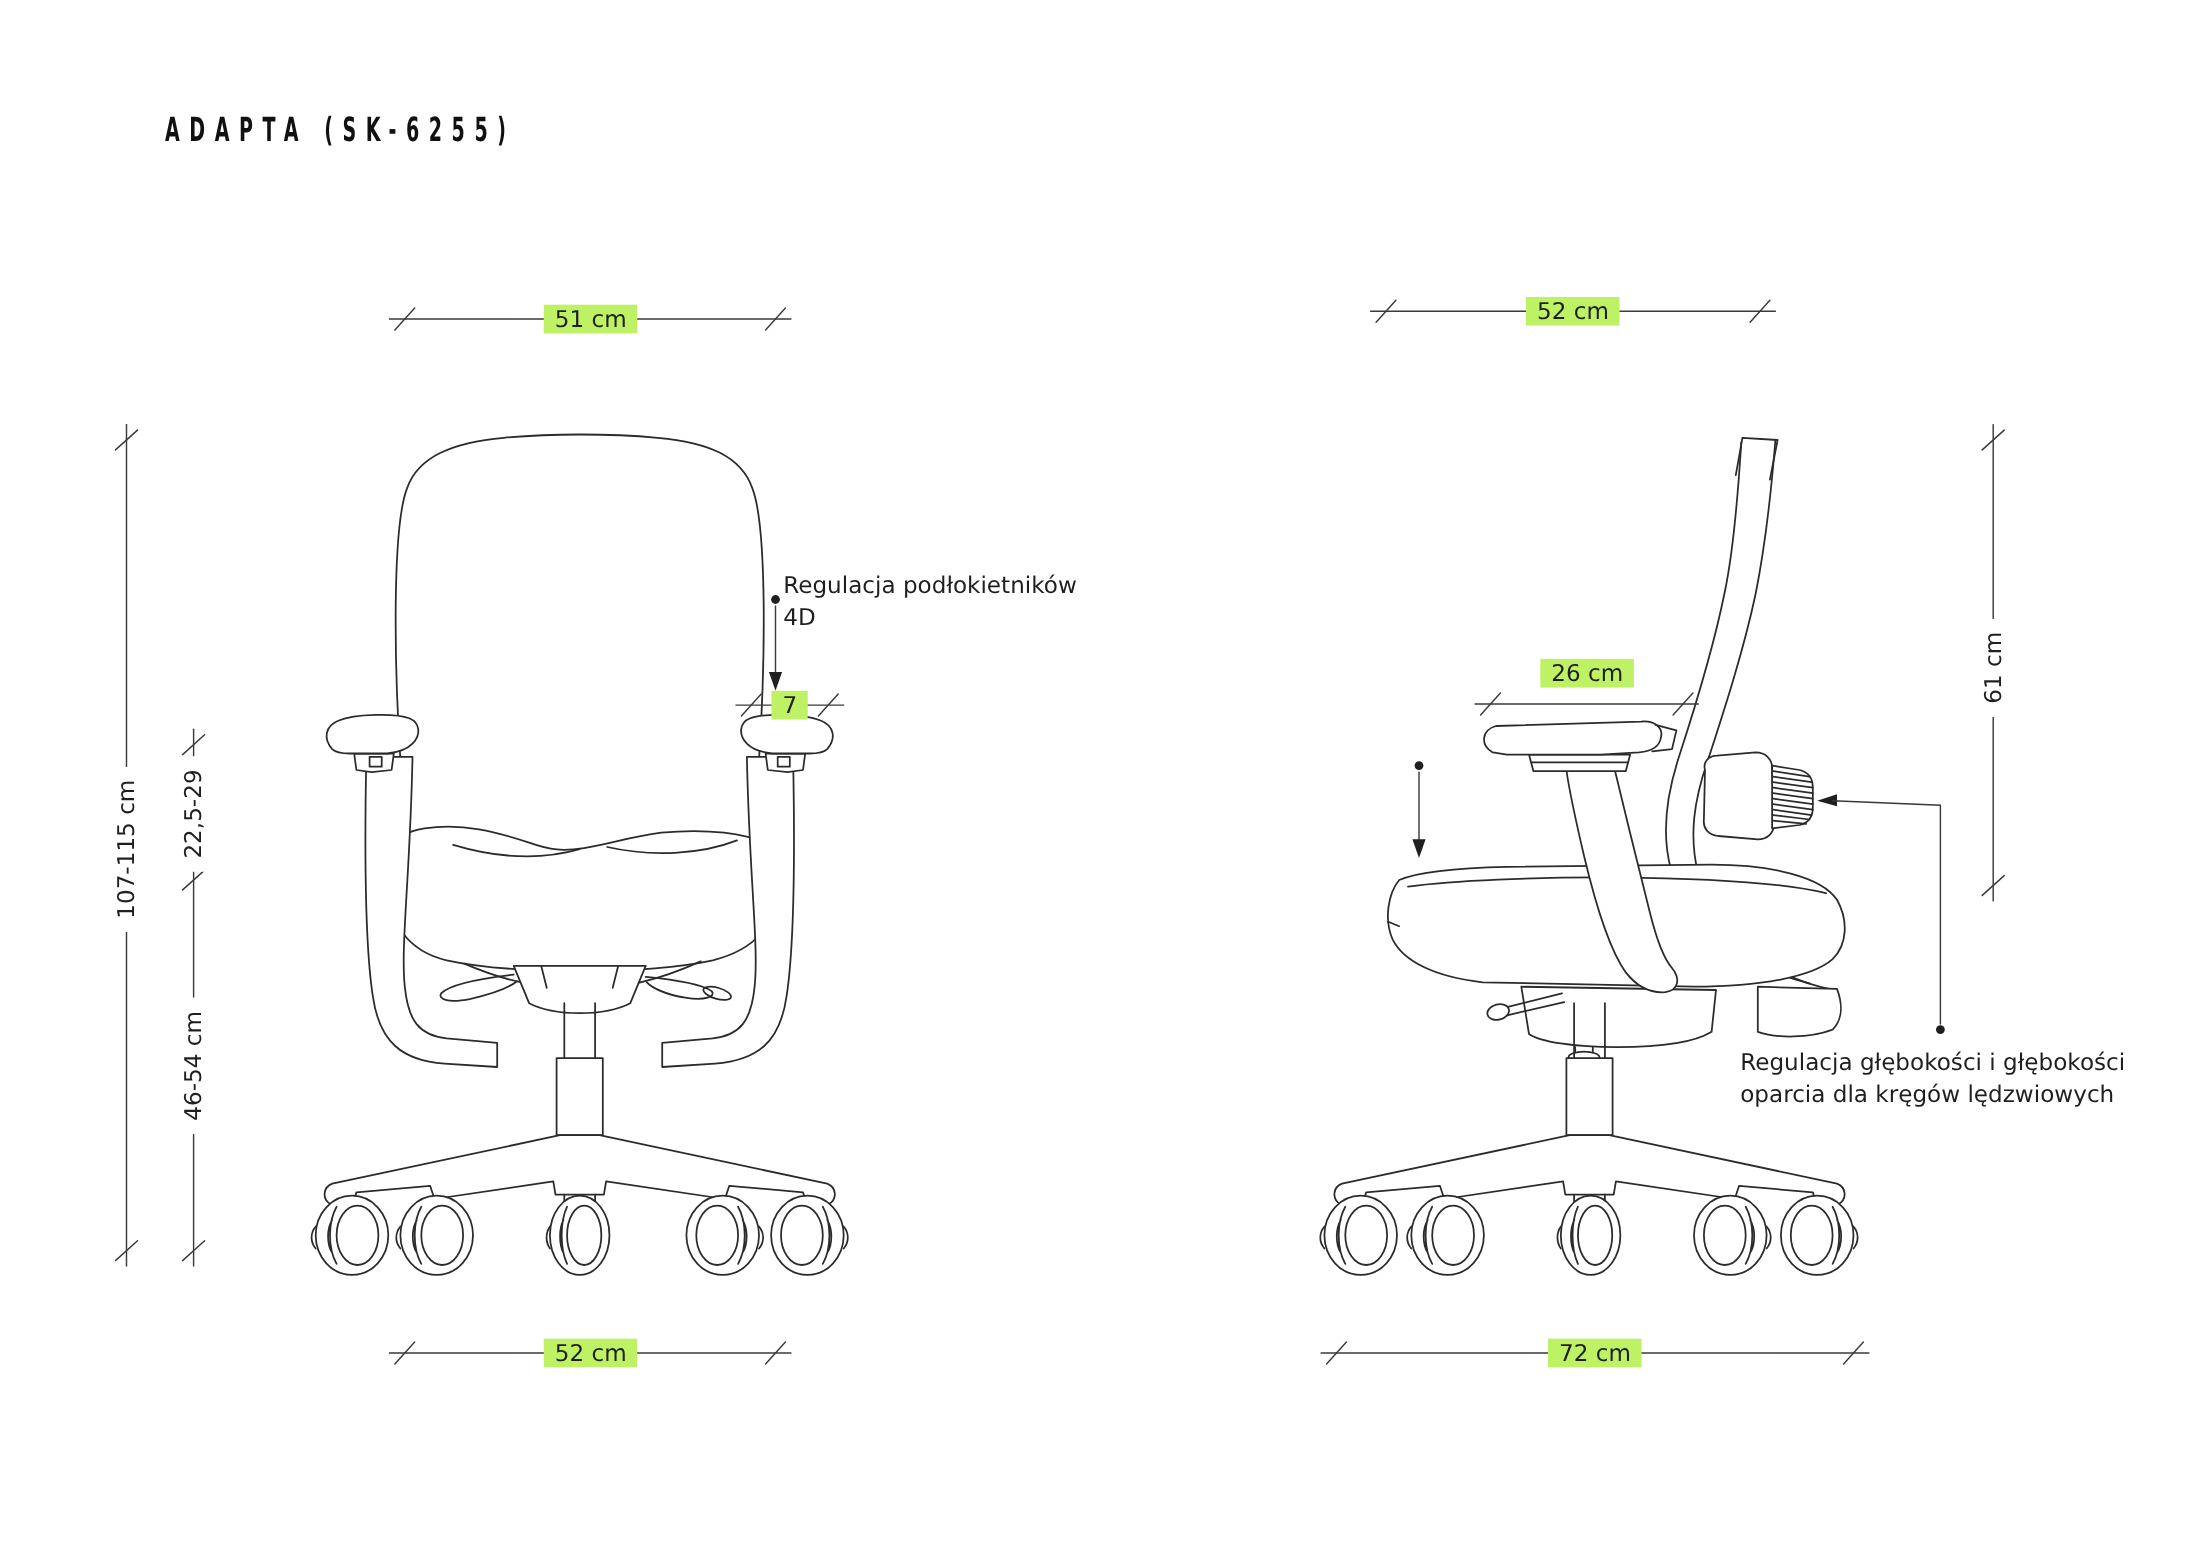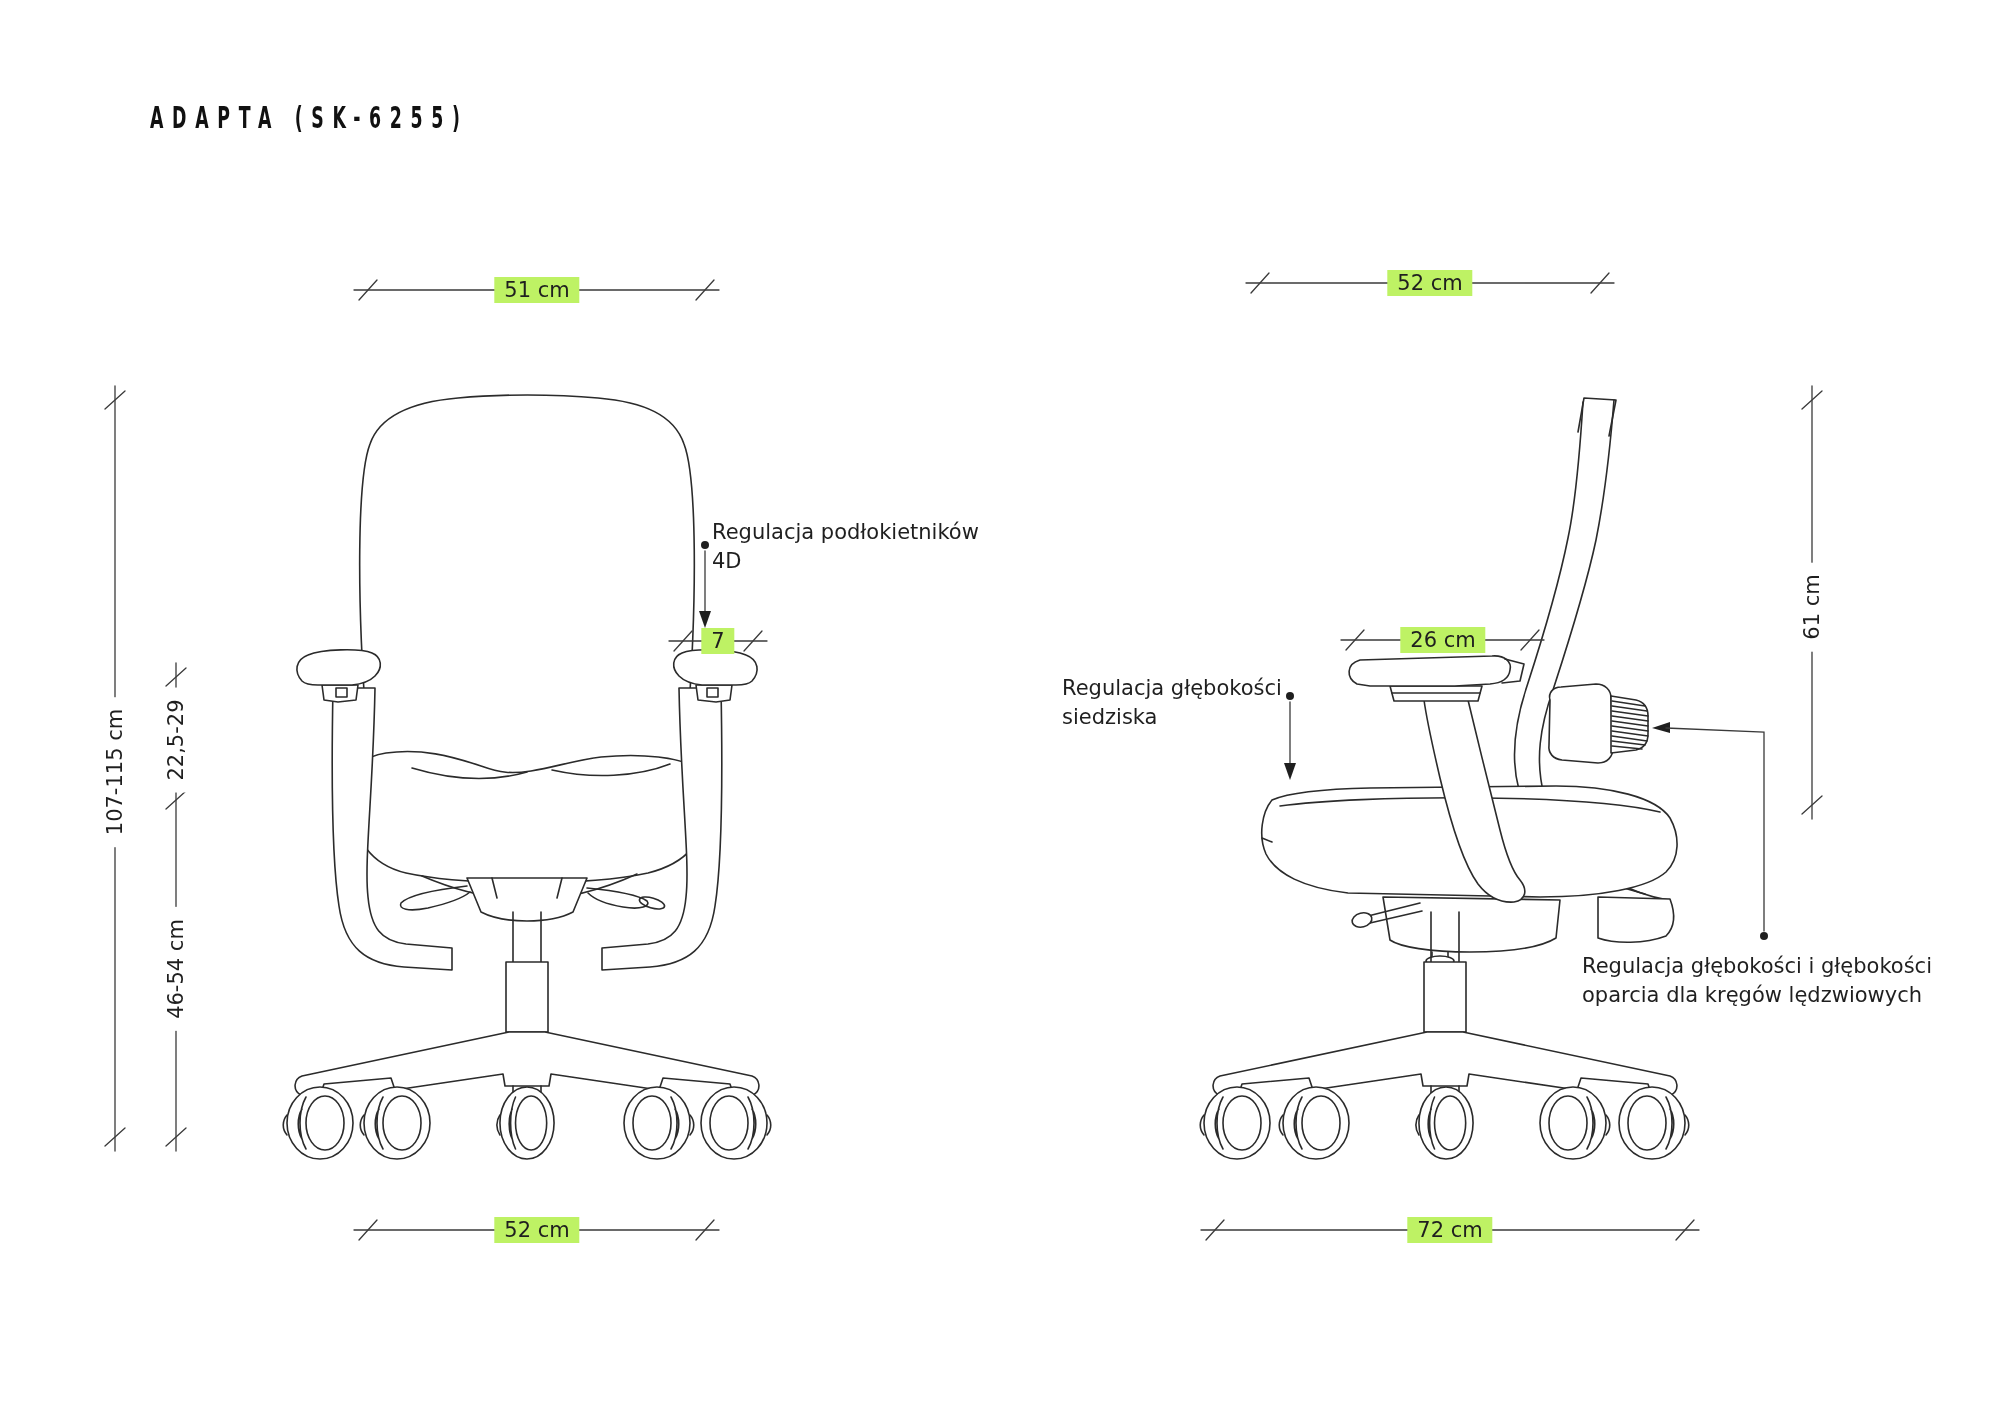--- a/index.html
+++ b/index.html
@@ -178,32 +178,28 @@
   </svg>
 
   <span class="txt dim-h" style="left:537px;top:290px">51 cm</span>
   <span class="txt dim-h" style="left:537px;top:1230px">52 cm</span>
   <span class="txt dim-v" style="left:115px;top:772px">107-115 cm</span>
   <span class="txt dim-v" style="left:176px;top:740px">22,5-29</span>
   <span class="txt dim-v" style="left:176px;top:969px">46-54 cm</span>
   <span class="txt dim-h" style="left:718px;top:641px">7</span>
 
   <span class="txt dim-h" style="left:1430px;top:283px">52 cm</span>
-  <span class="txt dim-h" style="left:1443px;top:640px">26 cm</span>
+  <span class="txt dim-h" style="left:1443px;top:612px">26 cm</span>
   <span class="txt dim-v" style="left:1812px;top:607px">61 cm</span>
   <span class="txt dim-h" style="left:1450px;top:1230px">72 cm</span>
 
   <div class="txt label" style="left:712px;top:518px">
     <div>Regulacja podłokietników</div>
     <div>4D</div>
   </div>
 
-  <div class="txt label" style="left:1062px;top:674px">
-    <div>Regulacja głębokości</div>
-    <div>siedziska</div>
-  </div>
 
   <div class="txt label" style="left:1582px;top:952px">
     <div>Regulacja głębokości i głębokości</div>
     <div>oparcia dla kręgów lędzwiowych</div>
   </div>
 
 </div>
 
 </body></html>

